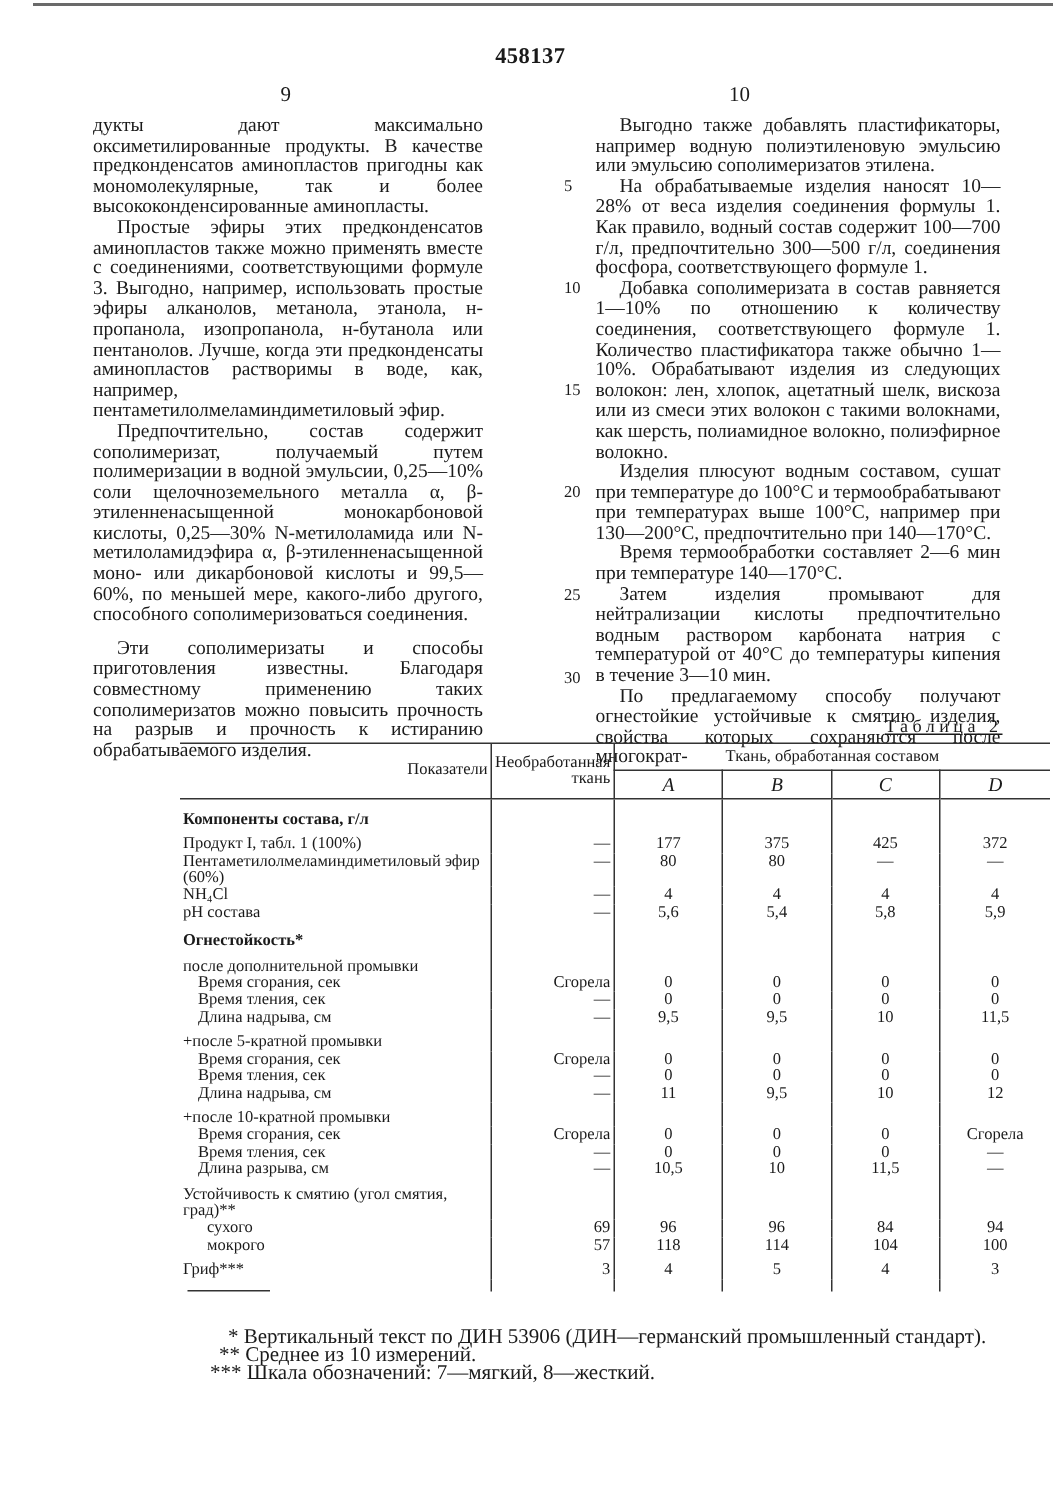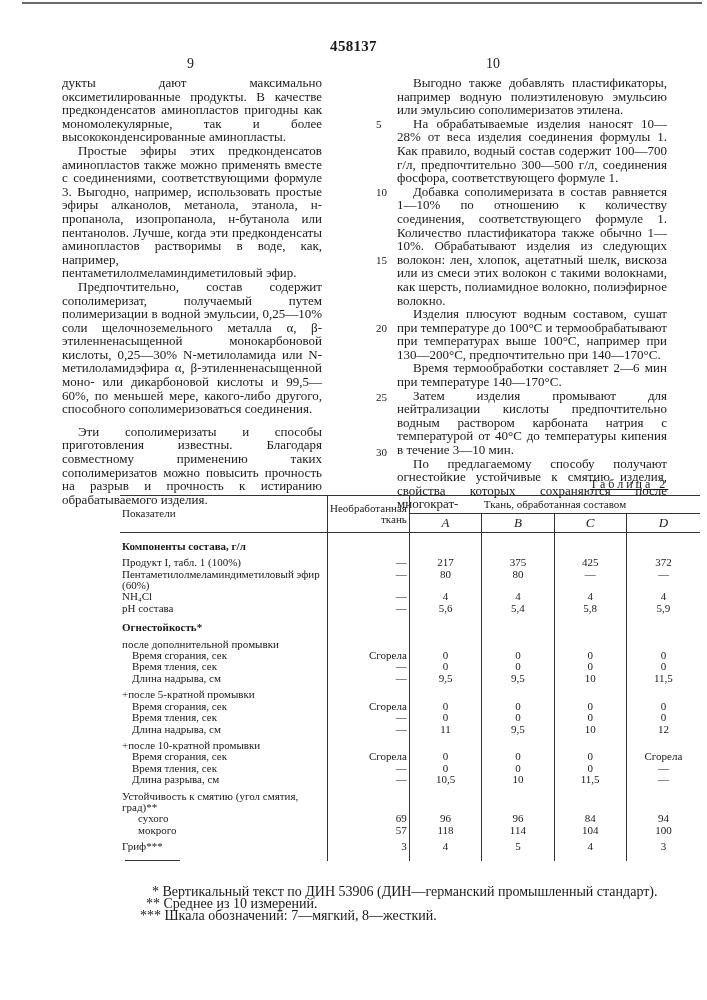--- a/index.html
+++ b/index.html
@@ -1,19 +1,19 @@
 <!DOCTYPE html>
 <html><head>
 <meta charset="utf-8">
 <style>
   html, body { margin: 0; padding: 0; background: #ffffff; }
   body { width: 707px; height: 1000px; position: relative; overflow: hidden;
          font-family: "Liberation Serif", "DejaVu Serif", serif; color: #1a1a1a; }
   .topline { position: absolute; left: 22px; top: 2px; width: 680px; height: 2px; background: #6a6a6a; }
-  .patent-no { position: absolute; top: 38px; left: 0; width: 707px; text-align: center;
+  .patent-no { position: absolute; top: 30px; left: 0; width: 707px; text-align: center;
                font-size: 15px; font-weight: bold; letter-spacing: 0.3px; }
   .pgnum { position: absolute; top: 56px; font-size: 14px; }
   .pg-left { left: 187px; }
   .pg-right { left: 486px; }
   .col { position: absolute; top: 76px; font-size: 13px; line-height: 13.6px; text-align: justify; }
   .col-left { left: 62px; width: 260px; }
   .col-right { left: 397px; width: 270px; }
   .col p { margin: 0; text-indent: 16px; }
   .col p.noind { text-indent: 0; }
   .col p.gap { margin-top: 9px; }
@@ -67,21 +67,21 @@
   <p>Время термообработки составляет 2—6 мин при температуре 140—170°С.</p>
   <p>Затем изделия промывают для нейтрализации кислоты предпочтительно водным раствором карбоната натрия с температурой от 40°С до температуры кипения в течение 3—10 мин.</p>
   <p>По предлагаемому способу получают огнестойкие устойчивые к смятию изделия, свойства которых сохраняются после многократ-</p>
 </div>
 
 <div class="table-title">Таблица 2</div>
 
 <table class="t2">
   <thead>
     <tr>
-      <th class="c-ind" rowspan="2" style="text-align:left">Показатели</th>
+      <th class="c-ind" rowspan="2" style="text-align:right">Показатели</th>
       <th class="c-un vl" rowspan="2">Необработанная ткань</th>
       <th class="vl" colspan="4">Ткань, обработанная составом</th>
     </tr>
     <tr>
       <th class="c-v vl abcd">A</th>
       <th class="c-v vl abcd">B</th>
       <th class="c-v vl abcd">C</th>
       <th class="c-v vl abcd">D</th>
     </tr>
   </thead>
@@ -90,21 +90,21 @@
         <td class="c-ind sec">Компоненты состава, г/л</td>
         <td class="c-un vl"></td>
         <td class="c-v vl"></td>
         <td class="c-v vl"></td>
         <td class="c-v vl"></td>
         <td class="c-v vl"></td>
       </tr>
       <tr class="grp">
         <td class="c-ind ">Продукт I, табл. 1 (100%)</td>
         <td class="c-un vl">—</td>
-        <td class="c-v vl">217</td>
+        <td class="c-v vl">177</td>
         <td class="c-v vl">375</td>
         <td class="c-v vl">425</td>
         <td class="c-v vl">372</td>
       </tr>
       <tr>
         <td class="c-ind ">Пентаметилолмеламиндиметиловый эфир (60%)</td>
         <td class="c-un vl">—</td>
         <td class="c-v vl">80</td>
         <td class="c-v vl">80</td>
         <td class="c-v vl">—</td>

